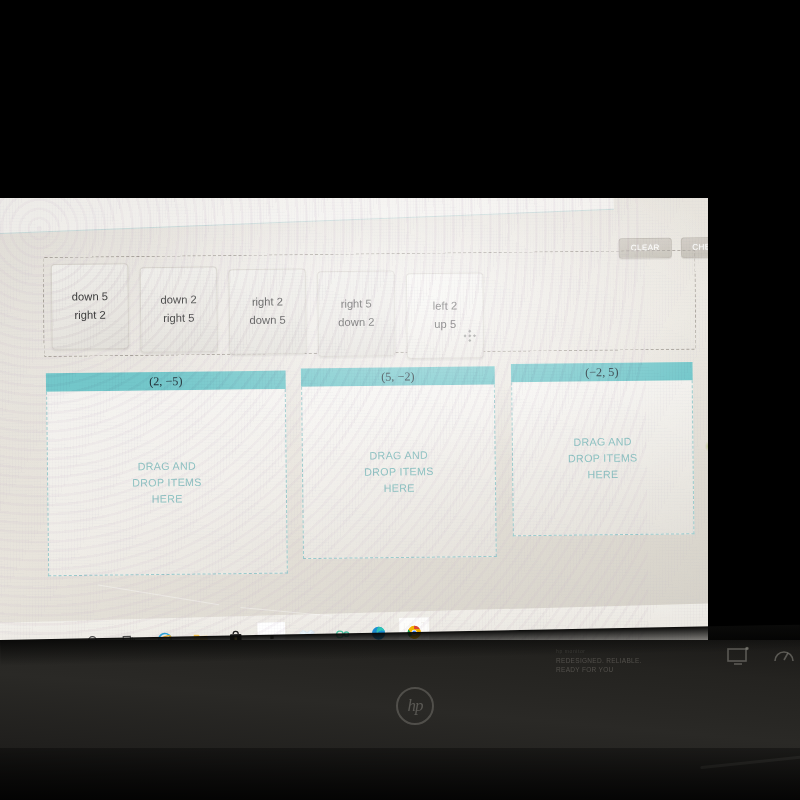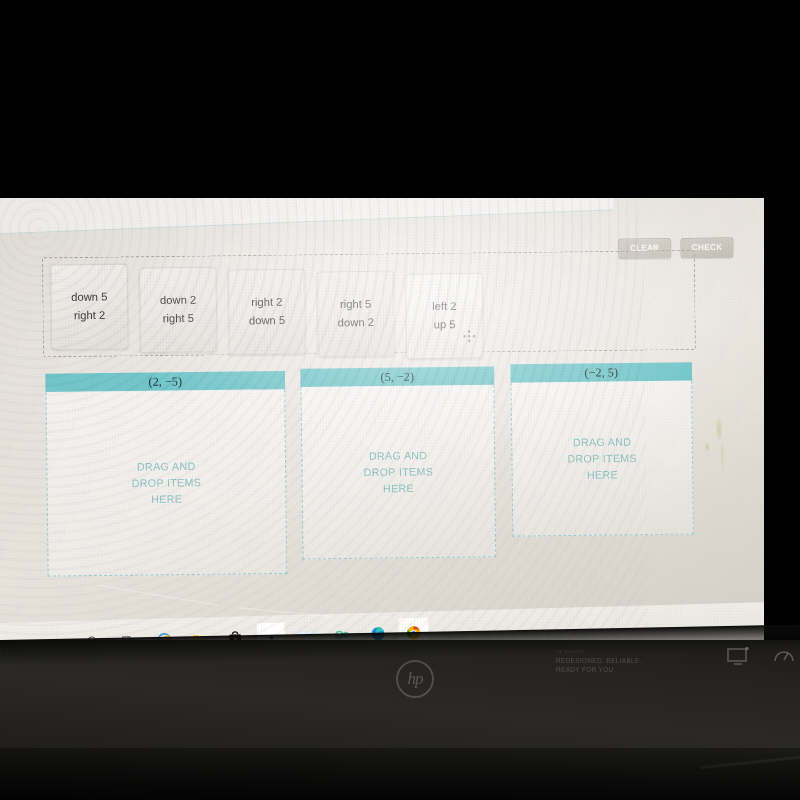--- a/index.html
+++ b/index.html
@@ -21,21 +21,21 @@
     height: 800px;
     background: #000000;
     overflow: hidden;
   }
 
   
   #screen {
     position: absolute;
     left: 0;
     top: 198px;
-    width: 764px;
+    width: 708px;
     height: 452px;
     background:
       radial-gradient(ellipse 900px 420px at 46% 20%, rgba(255,255,255,0.42) 0%, rgba(255,255,255,0.0) 62%),
       linear-gradient(160deg, #d9d5cd 0%, #e3dfd7 26%, #e8e4dc 52%, #dedad1 76%, #d2cec5 100%);
     overflow: hidden;
   }
   
   #screen-inner {
     position: absolute;
     inset: 0;
@@ -246,21 +246,21 @@
   }
   #bezel-top-shadow {
     position: absolute;
     left: 0; top: 0; width: 800px; height: 26px;
     background: linear-gradient(180deg, #0a0a09, rgba(30,30,28,0));
     transform: rotate(-1.1deg);
     transform-origin: left top;
   }
   #hp-logo {
     position: absolute;
-    left: 396px; top: 20px;
+    left: 396px; top: 47px;
     width: 34px; height: 34px;
     border-radius: 50%;
     border: 2px solid rgba(120,118,112,0.5);
     color: rgba(130,128,122,0.55);
     font-family: "Liberation Serif", serif;
     font-style: italic;
     font-size: 17px;
     display: flex; align-items: center; justify-content: center;
     letter-spacing: -1px;
   }

